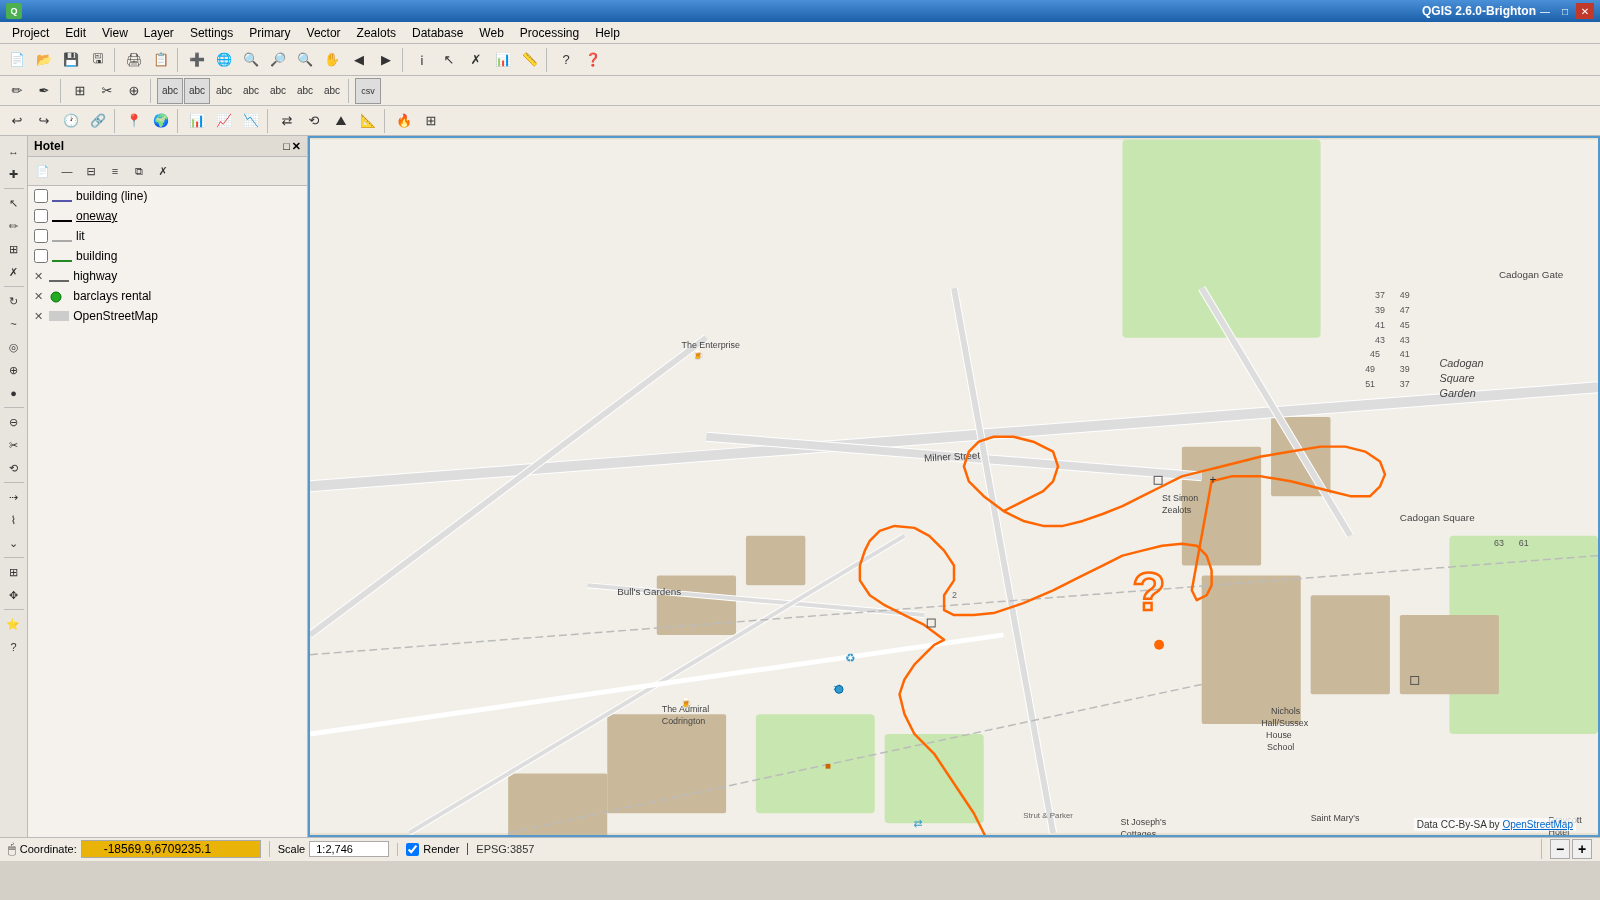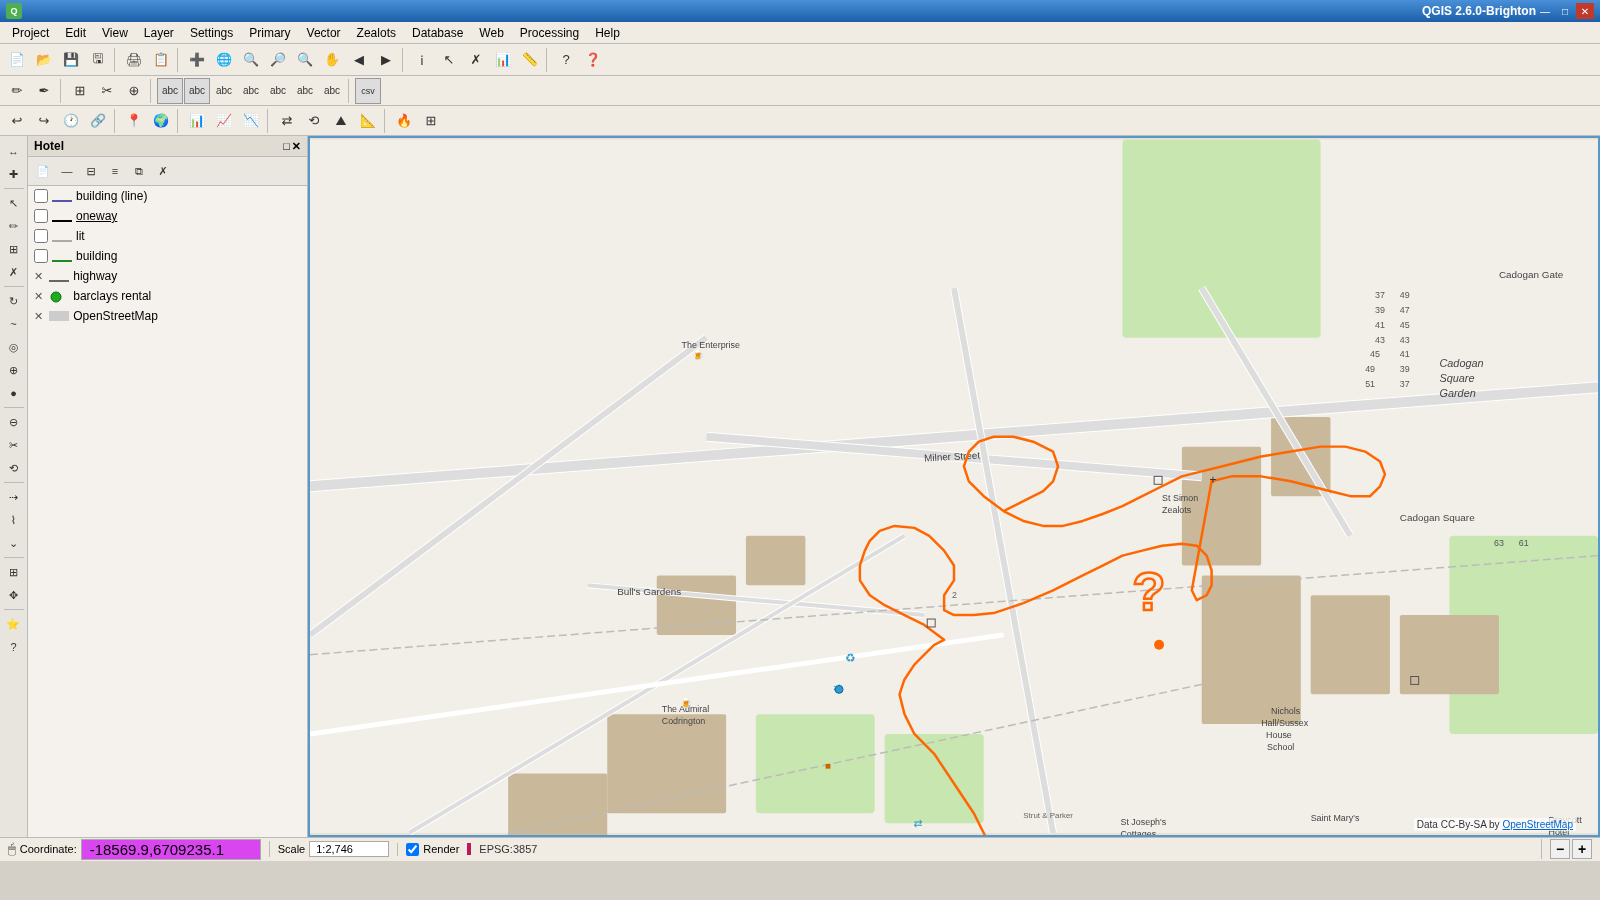--- a/index.html
+++ b/index.html
@@ -138,24 +138,24 @@
       height: 24px;
       background: #f0ece4;
       border-top: 1px solid #bbb;
       display: flex;
       align-items: center;
       padding: 0 8px;
       gap: 8px;
       font-size: 11px;
     }
     .coord-box {
-      background: #d946ef;
+      background: #eab308;
       border: 1px solid #aaa;
-      padding: 1px 8px;
-      font-size: 15px;
+      padding: 1px 22px;
+      font-size: 12px;
       min-width: 180px;
     }
     .scale-box {
       background: white;
       border: 1px solid #aaa;
       padding: 1px 6px;
       font-size: 11px;
       min-width: 80px;
     }
     .epsg-label {
@@ -538,20 +538,20 @@
     <div class="coord-box">-18569.9,6709235.1</div>
   </div>
   <div style="display:flex;align-items:center;gap:4px;border-left:1px solid #bbb;padding-left:8px;">
     <span>Scale</span>
     <div class="scale-box">1:2,746</div>
   </div>
   <div style="display:flex;align-items:center;gap:4px;border-left:1px solid #bbb;padding-left:8px;">
     <input type="checkbox" checked="" style="">
     <span>Render</span>
   </div>
-  <div style="display:flex;align-items:center;gap:4px;border-left:4px solid #be185d;padding-left:8px;">
+  <div style="display:flex;align-items:center;gap:4px;border-left:1px solid #be185d;padding-left:8px;">
     <span class="epsg-label">EPSG:3857</span>
   </div>
   <div style="display:flex;align-items:center;gap:2px;border-left:1px solid #bbb;padding-left:8px;margin-left:auto;">
     <div class="zoom-btn">−</div>
     <div class="zoom-btn">+</div>
   </div>
 </div>
 
 </body></html>

